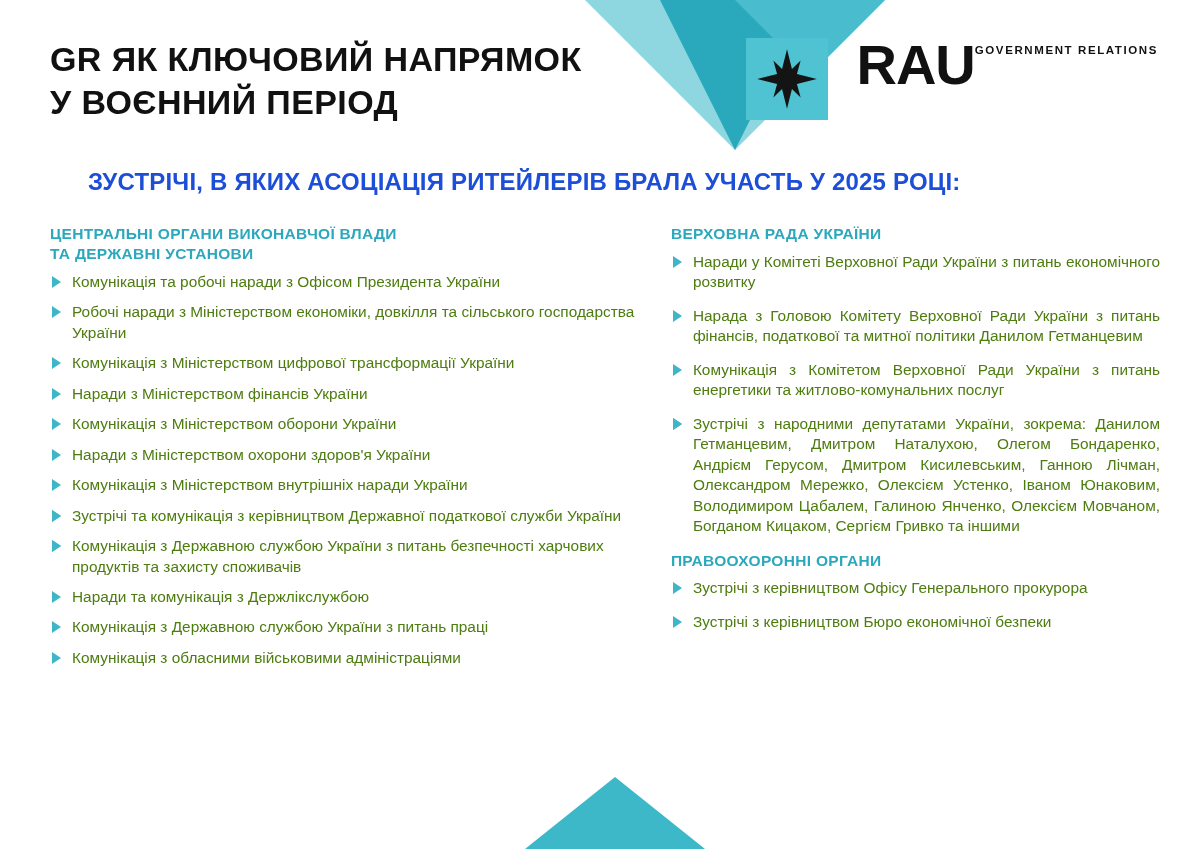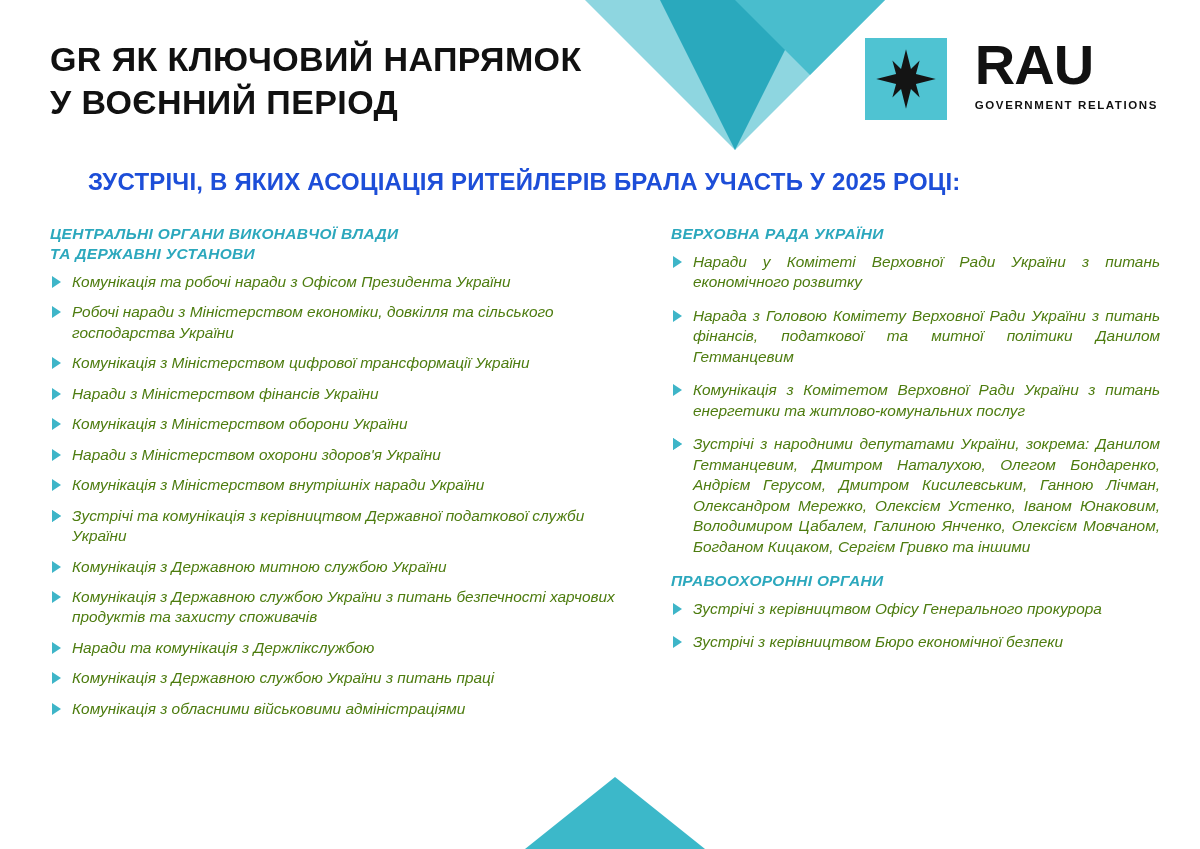--- a/index.html
+++ b/index.html
@@ -87,21 +87,20 @@
     width: 82px;
     height: 82px;
     background: #4fc3d2;
     display: flex;
     align-items: center;
     justify-content: center;
   }
   .logo-right {
     margin-left: 28px;
     display: flex;
-    flex-direction: column;
     justify-content: flex-start;
   }
   .logo-word {
     font-size: 56px;
     line-height: 0.98;
     font-weight: bold;
     letter-spacing: -1px;
     color: #111111;
   }
   .logo-sub {
@@ -128,21 +127,20 @@
 
   
   .columns {
     position: absolute;
     top: 224px;
     left: 50px;
     width: 1110px;
     display: flex;
     gap: 32px;
     z-index: 4;
-    font-style: italic;
   }
   .col {
     width: 590px;
   }
   .col.right {
     width: 490px;
   }
 
   .section-title {
     color: #2ca8bd;
@@ -223,21 +221,21 @@
     <ul class="list">
       <li><span class="bullet"></span><span>Комунікація та робочі наради з Офісом Президента України</span></li>
       <li><span class="bullet"></span><span>Робочі наради з Міністерством економіки, довкілля та сільського господарства України</span></li>
       <li><span class="bullet"></span><span>Комунікація з Міністерством цифрової трансформації України</span></li>
       <li><span class="bullet"></span><span>Наради з Міністерством фінансів України</span></li>
       <li><span class="bullet"></span><span>Комунікація з Міністерством оборони України</span></li>
       <li><span class="bullet"></span><span>Наради з Міністерством охорони здоров'я України</span></li>
       <li><span class="bullet"></span><span>Комунікація з Міністерством внутрішніх наради України</span></li>
       <li><span class="bullet"></span></li>
       <li><span class="bullet"></span><span>Зустрічі та комунікація з керівництвом Державної податкової служби України</span></li>
-      <li><span class="bullet"></span><span>Комунікація з Державною митною службою України</span></li>
+      <li><span class="bullet"></span></li>
       <li><span class="bullet"></span><span>Комунікація з Державною службою України з питань безпечності харчових продуктів та захисту споживачів</span></li>
       <li><span class="bullet"></span><span>Наради та комунікація з Держлікслужбою</span></li>
       <li><span class="bullet"></span><span>Комунікація з Державною службою України з питань праці</span></li>
       <li><span class="bullet"></span><span>Комунікація з обласними військовими адміністраціями</span></li>
     </ul>
   </div>
 
   <div class="col right">
     <div class="section-title">ВЕРХОВНА РАДА УКРАЇНИ</div>
     <ul class="list">

